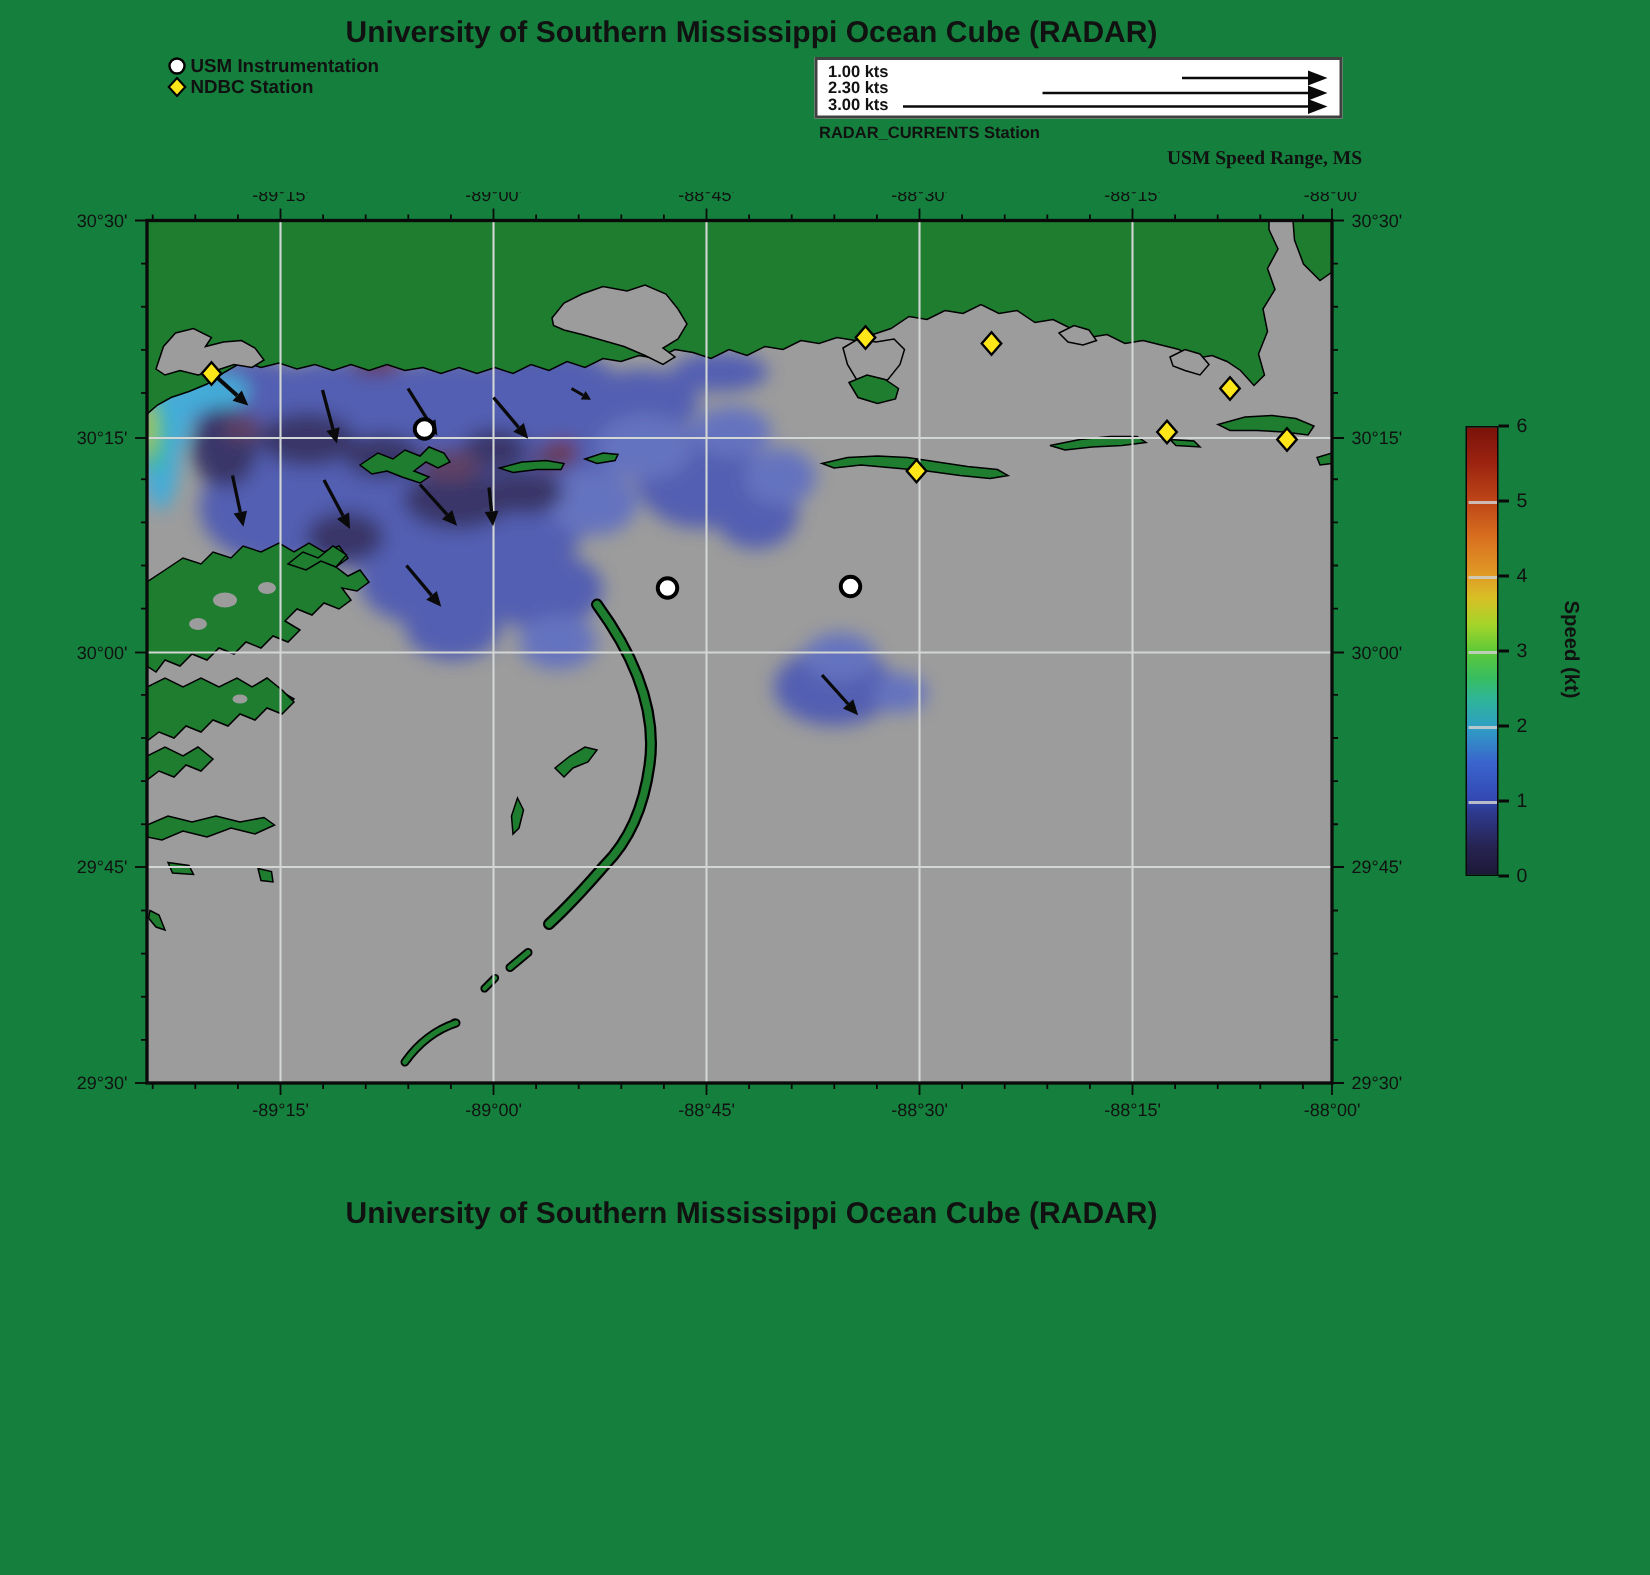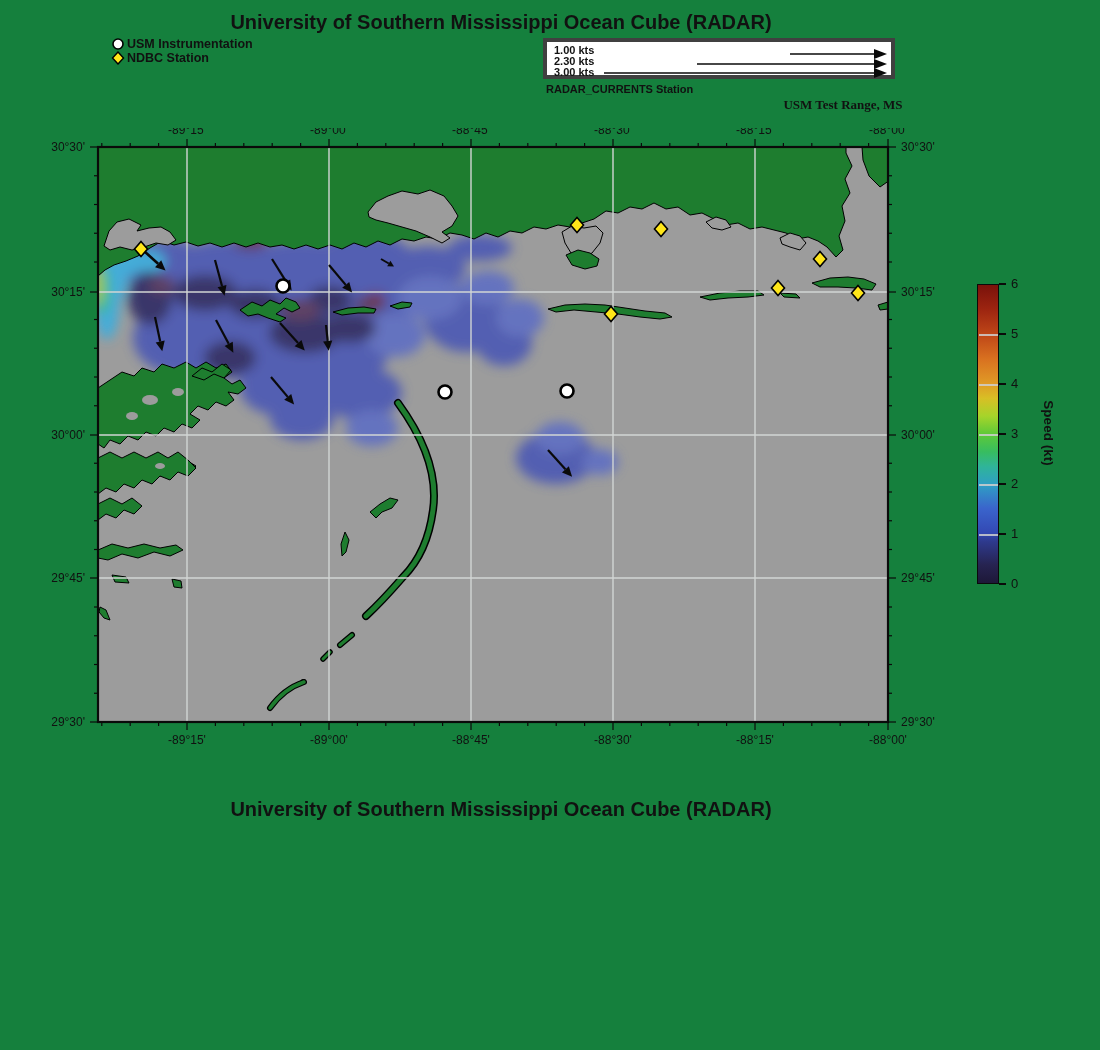--- a/index.html
+++ b/index.html
@@ -7,21 +7,21 @@
         font-family:"Liberation Sans", sans-serif;color:#111;}
   .title{position:absolute;left:106px;width:790px;text-align:center;
          font-size:20px;font-weight:bold;white-space:nowrap;}
   .top-title{top:11px;}
   .bottom-title{top:798px;}
   .legend{position:absolute;left:110px;top:37px;}
   .legend-row{display:flex;align-items:flex-start;height:14px;}
   .legend-row svg{flex:0 0 16px;}
   .legend-label{font-size:12.5px;font-weight:bold;margin-left:1px;white-space:nowrap;}
   .scale-box{position:absolute;left:543px;top:38px;width:352px;height:41px;
-             border:4px solid #404040;box-sizing:border-box;background:#fff;}
+             border:2px solid #404040;box-sizing:border-box;background:#fff;}
   .scale-label{position:absolute;left:7px;font-size:11px;font-weight:bold;line-height:11px;white-space:nowrap;}
   .scale-caption{position:absolute;left:546px;top:83px;font-size:11px;font-weight:bold;}
   .subtitle{position:absolute;left:100px;top:98px;width:800px;text-align:center;
             font-family:"Liberation Serif", serif;font-size:17px;font-weight:bold;white-space:nowrap;}
   .range-label{position:absolute;left:768px;top:97px;width:150px;text-align:center;
             font-family:"Liberation Serif", serif;font-size:13px;font-weight:bold;white-space:nowrap;}
   #map-svg{position:absolute;left:40px;top:128px;}
   .land{fill:var(--land);stroke:#000;stroke-width:1;}
   .bay{fill:var(--water);stroke:#000;stroke-width:1;}
   .pond{fill:var(--water);stroke:none;}
@@ -66,21 +66,21 @@
         <line x1="243" y1="12" x2="334" y2="12" stroke="#0a0a0a" stroke-width="1.6"></line>
         <polygon points="340,12 327,7 327,17" fill="#0a0a0a"></polygon>
         <line x1="150" y1="22" x2="334" y2="22" stroke="#0a0a0a" stroke-width="1.6"></line>
         <polygon points="340,22 327,17 327,27" fill="#0a0a0a"></polygon>
         <line x1="57" y1="31" x2="334" y2="31" stroke="#0a0a0a" stroke-width="1.6"></line>
         <polygon points="340,31 327,26 327,36" fill="#0a0a0a"></polygon>
       </svg>
   </div>
   <div class="scale-caption">RADAR_CURRENTS Station</div>
 
-  <div class="range-label">USM Test Range, MS</div>
+  <div class="range-label">USM Speed Range, MS</div>
 
   <svg id="map-svg" width="905" height="630" viewBox="40 128 905 630">
     <defs>
       <clipPath id="mapclip">
           <rect x="98" y="147" width="790" height="575"></rect>
         </clipPath>
       <filter id="blobblur" x="-30%" y="-30%" width="160%" height="160%">
         <feGaussianBlur stdDeviation="6"></feGaussianBlur>
       </filter>
     </defs>

